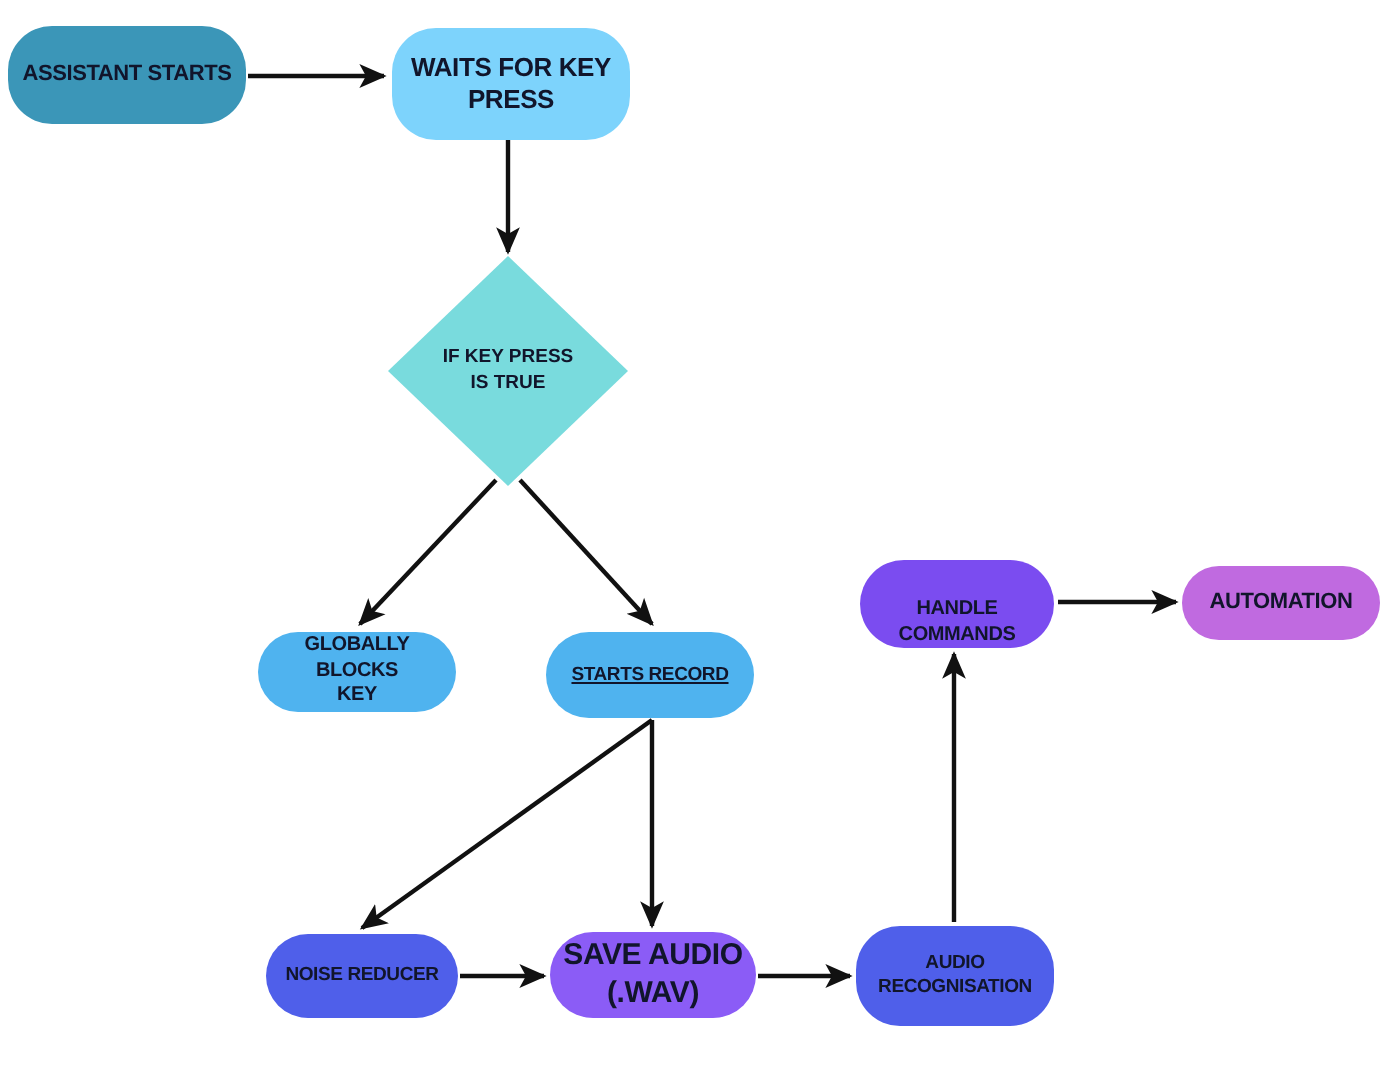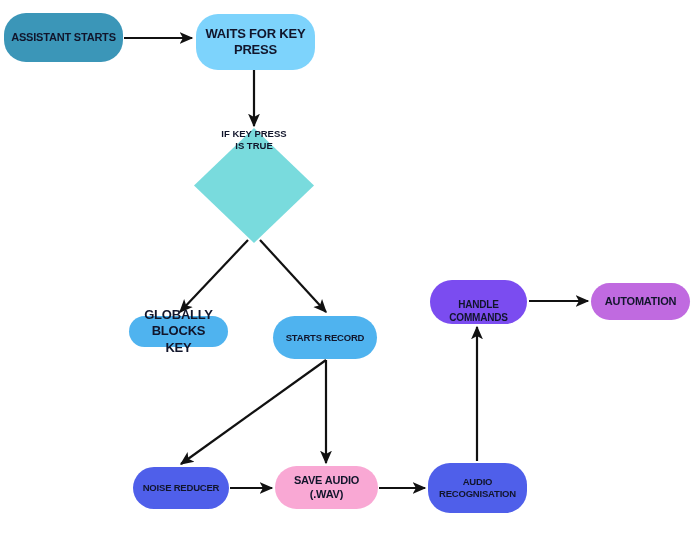--- a/index.html
+++ b/index.html
@@ -45,21 +45,21 @@
   }
   .node-label {
     display: block;
     padding: 0 6px;
     white-space: pre-line;
   }
   .diamond-wrap {
     position: absolute;
     z-index: 2;
     display: flex;
-    align-items: flex-start;
+    align-items: center;
     justify-content: center;
   }
   .diamond-shape {
     position: absolute;
     left: 0;
     top: 0;
     width: 100%;
     height: 100%;
   }
   .diamond-label {
@@ -102,31 +102,31 @@
       <div class="node rounded" style="left: 196px; top: 14px; width: 119px; height: 56px; background: #7dd3fc; font-size: 13px;">
         <span class="node-label">WAITS FOR KEY PRESS</span>
       </div>
       <div class="diamond-wrap" style="left: 194px; top: 128px; width: 120px; height: 115px;">
         <svg class="diamond-shape" viewBox="0 0 120 115" preserveAspectRatio="none">
           <polygon points="60,0 120,57.5 60,115 0,57.5" fill="#79dbdd"></polygon>
         </svg>
         <div class="diamond-label" style="font-size: 9.5px;">IF KEY PRESS
 IS TRUE</div>
       </div>
-      <div class="node rounded" style="left: 129px; top: 316px; width: 99px; height: 31px; background: rgb(79, 179, 239); font-size: 13px;">
+      <div class="node rounded" style="left: 129px; top: 316px; width: 99px; height: 40px; background: rgb(79, 179, 239); font-size: 10px;">
         <span class="node-label">GLOBALLY BLOCKS
 KEY</span>
       </div>
-      <div class="node rounded" style="left: 273px; top: 316px; width: 104px; height: 43px; background: rgb(79, 179, 239); font-size: 9.5px;">
+      <div class="node rounded" style="left: 273px; top: 316px; width: 104px; height: 43px; background: rgb(79, 179, 239); font-size: 9.5px; text-decoration: underline;">
         <span class="node-label">STARTS RECORD</span>
       </div>
       <div class="node rounded" style="left: 133px; top: 467px; width: 96px; height: 42px; background: rgb(79, 95, 234); font-size: 9.5px;">
         <span class="node-label">NOISE REDUCER</span>
       </div>
-      <div class="node rounded" style="left: 275px; top: 466px; width: 103px; height: 43px; background: #f9a8d4; font-size: 11px;">
+      <div class="node rounded" style="left: 275px; top: 466px; width: 103px; height: 43px; background: #8b5cf6; font-size: 15px;">
         <span class="node-label">SAVE AUDIO (.WAV)</span>
       </div>
       <div class="node rounded" style="left: 428px; top: 463px; width: 99px; height: 50px; background: rgb(79, 95, 234); font-size: 9.5px;">
         <span class="node-label">AUDIO
 RECOGNISATION</span>
       </div>
       <div class="node rounded" style="left: 430px; top: 280px; width: 97px; height: 44px; background: rgb(123, 76, 240); font-size: 10px; align-items: flex-end;">
         <span class="node-label">HANDLE
 COMMANDS</span>
       </div>

